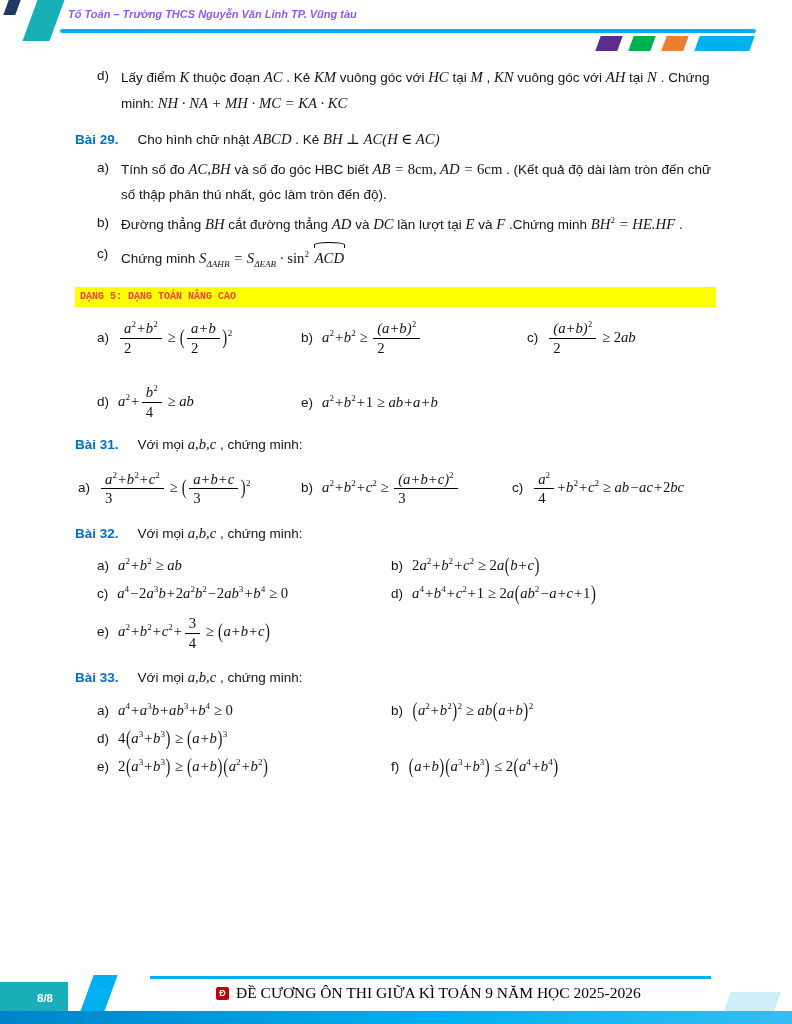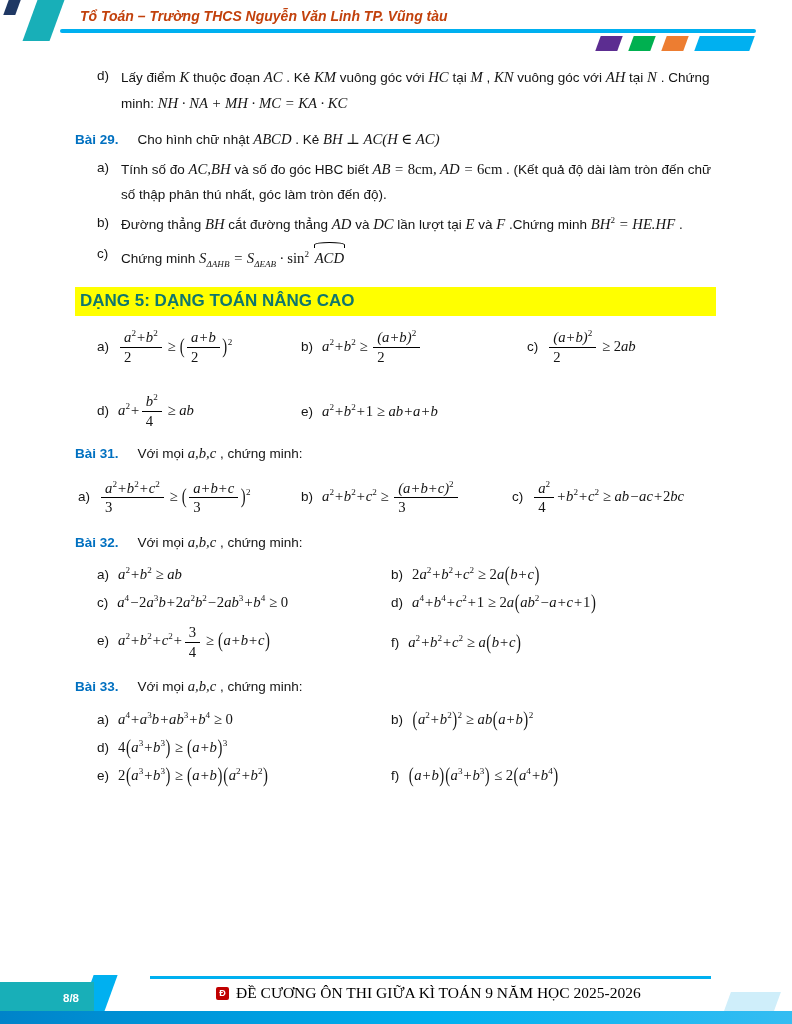--- a/index.html
+++ b/index.html
@@ -3,21 +3,21 @@
 <meta charset="utf-8">
 <style>
   *{margin:0;padding:0;box-sizing:border-box;}
   body{background:#e8e8e8;font-family:"Liberation Sans","DejaVu Sans",sans-serif;}
   .page{position:relative;width:792px;height:1024px;background:#fff;overflow:hidden;
         font-size:13.5px;color:#141414;margin:0 auto;}
 
   
   .corner-navy{position:absolute;top:0;left:6px;width:12px;height:15px;background:#1F3864;transform:skewX(-20deg);}
   .corner-teal{position:absolute;top:0;left:30px;width:27px;height:41px;background:#18AFB8;transform:skewX(-20deg);}
-  .header-title{position:absolute;top:8px;left:80px;color:#c2410c;font-weight:bold;font-style:italic;font-size:14px;}
+  .header-title{position:absolute;top:8px;left:68px;color:#8b5cf6;font-weight:bold;font-style:italic;font-size:11px;}
   .header-rule{position:absolute;top:29px;left:60px;width:696px;height:4px;background:#00B0F0;border-radius:2px;}
   .deco-row{position:absolute;top:36px;left:598px;display:flex;gap:11px;}
   .dsq{width:22px;height:15px;transform:skewX(-20deg);}
   .c1{background:#5C2D91;}.c2{background:#00B050;}.c3{background:#ED7D31;}.c4{background:#00B0F0;}
   .wide{width:55px;}
 
   
   .mt{font-family:"Liberation Serif","DejaVu Serif",serif;font-style:italic;font-size:1.09em;}
   .mt .rm{font-style:normal;}
   sup,sub{font-size:0.62em;line-height:0;}
@@ -28,41 +28,41 @@
   .arc{position:relative;display:inline-block;padding:3px 2px 0;}
   .arc::before{content:'';position:absolute;left:1px;right:1px;top:0;height:5px;
                border:solid #000;border-width:1.4px 1.4px 0;border-radius:100% 100% 0 0;}
 
   
   .content{position:absolute;top:60px;left:75px;width:641px;}
   .item{position:relative;padding-left:46px;margin:4px 0;line-height:1.8;}
   .item>.marker{position:absolute;left:22px;}
   .bai{margin:9px 0 4px;line-height:1.8;}
   .bai-label{color:#0070C0;font-weight:bold;margin-right:19px;}
-  .section-heading{background:#FFFF00;font-weight:bold;font-size:17px;color:#0f766e;
-                   padding:4px 3px 5px 5px;margin:16px 0 10px;}
+  .section-heading{background:#FFFF00;font-weight:bold;font-size:10px;color:#ef4444;
+                   padding:4px 3px 5px 5px;margin:16px 0 10px;font-family:Liberation Mono, monospace;}
   .row{display:grid;align-items:center;padding-left:22px;margin:11px 0;column-gap:6px;}
   .row .cell{white-space:nowrap;}
   .row .marker{margin-right:9px;}
   .r3a{grid-template-columns:198px 220px auto;}
   .r3b{grid-template-columns:217px 205px auto;padding-left:3px;}
   .r2a{grid-template-columns:198px auto;margin-top:28px;}
   .r2{grid-template-columns:288px auto;}
   .fr{margin:13px 0;}
 
   
   .footer-rule{position:absolute;left:150px;top:976px;width:561px;height:3px;background:#00B0F0;}
   .footer-title-row{position:absolute;top:984px;left:216px;display:flex;align-items:center;gap:7px;}
   .doc-icon{width:13px;height:13px;background:#C00000;color:#fff;font-size:9px;font-weight:bold;
             display:inline-flex;align-items:center;justify-content:center;border-radius:2px;flex:none;}
   .footer-title{color:#000000;font-weight:normal;font-size:15.5px;
                 font-family:"Liberation Serif","DejaVu Serif",serif;white-space:nowrap;}
   .bottom-bar{position:absolute;left:0;bottom:0;width:792px;height:13px;
               background:linear-gradient(90deg,#0083C9,#00B0F0 55%,#35BDF2);}
-  .page-badge{position:absolute;left:0;bottom:11px;width:94px;height:31px;background:#18AFB8;
+  .page-badge{position:absolute;left:0;bottom:11px;width:68px;height:31px;background:#18AFB8;
               color:#fff;font-weight:bold;font-size:11.5px;display:flex;align-items:center;
               justify-content:flex-end;padding-right:15px;}
   .badge-blue{position:absolute;left:86px;bottom:7px;width:24px;height:42px;background:#00B0F0;transform:skewX(-20deg);}
   .corner-light{position:absolute;right:16px;bottom:5px;width:50px;height:27px;background:#CFEEFA;transform:skewX(-20deg);}
 </style>
 </head>
 <body>
 
 <div class="page">
 
@@ -127,21 +127,20 @@
     <div class="row r2">
       <div class="cell"><span class="marker">a)</span><span><span class="mt">a<sup><span class="rm">2</span></sup>+b<sup><span class="rm">2</span></sup> ≥ ab</span></span></div>
       <div class="cell"><span class="marker">b)</span><span><span class="mt"><span class="rm">2</span>a<sup><span class="rm">2</span></sup>+b<sup><span class="rm">2</span></sup>+c<sup><span class="rm">2</span></sup> ≥ <span class="rm">2</span>a<span class="bp">(</span>b+c<span class="bp">)</span></span></span></div>
     </div>
     <div class="row r2">
       <div class="cell"><span class="marker">c)</span><span><span class="mt">a<sup><span class="rm">4</span></sup>−<span class="rm">2</span>a<sup><span class="rm">3</span></sup>b+<span class="rm">2</span>a<sup><span class="rm">2</span></sup>b<sup><span class="rm">2</span></sup>−<span class="rm">2</span>ab<sup><span class="rm">3</span></sup>+b<sup><span class="rm">4</span></sup> ≥ <span class="rm">0</span></span></span></div>
       <div class="cell"><span class="marker">d)</span><span><span class="mt">a<sup><span class="rm">4</span></sup>+b<sup><span class="rm">4</span></sup>+c<sup><span class="rm">2</span></sup>+<span class="rm">1</span> ≥ <span class="rm">2</span>a<span class="bp">(</span>ab<sup><span class="rm">2</span></sup>−a+c+<span class="rm">1</span><span class="bp">)</span></span></span></div>
     </div>
     <div class="row r2 fr">
       <div class="cell"><span class="marker">e)</span><span><span class="mt">a<sup><span class="rm">2</span></sup>+b<sup><span class="rm">2</span></sup>+c<sup><span class="rm">2</span></sup>+<span class="frac"><span class="fn"><span class="rm">3</span></span><span class="fd"><span class="rm">4</span></span></span> ≥ <span class="bp">(</span>a+b+c<span class="bp">)</span></span></span></div>
-      <div class="cell"><span class="marker">f)</span><span><span class="mt">a<sup><span class="rm">2</span></sup>+b<sup><span class="rm">2</span></sup>+c<sup><span class="rm">2</span></sup> ≥ a<span class="bp">(</span>b+c<span class="bp">)</span></span></span></div>
     </div>
 
     <div class="bai">
       <span class="bai-label">Bài 33.</span><span>Với mọi <span class="mt">a,b,c</span> , chứng minh:</span>
     </div>
     <div class="row r2">
       <div class="cell"><span class="marker">a)</span><span><span class="mt">a<sup><span class="rm">4</span></sup>+a<sup><span class="rm">3</span></sup>b+ab<sup><span class="rm">3</span></sup>+b<sup><span class="rm">4</span></sup> ≥ <span class="rm">0</span></span></span></div>
       <div class="cell"><span class="marker">b)</span><span><span class="mt"><span class="bp">(</span>a<sup><span class="rm">2</span></sup>+b<sup><span class="rm">2</span></sup><span class="bp">)</span><sup><span class="rm">2</span></sup> ≥ ab<span class="bp">(</span>a+b<span class="bp">)</span><sup><span class="rm">2</span></sup></span></span></div>
     </div>
     <div class="row r2">

